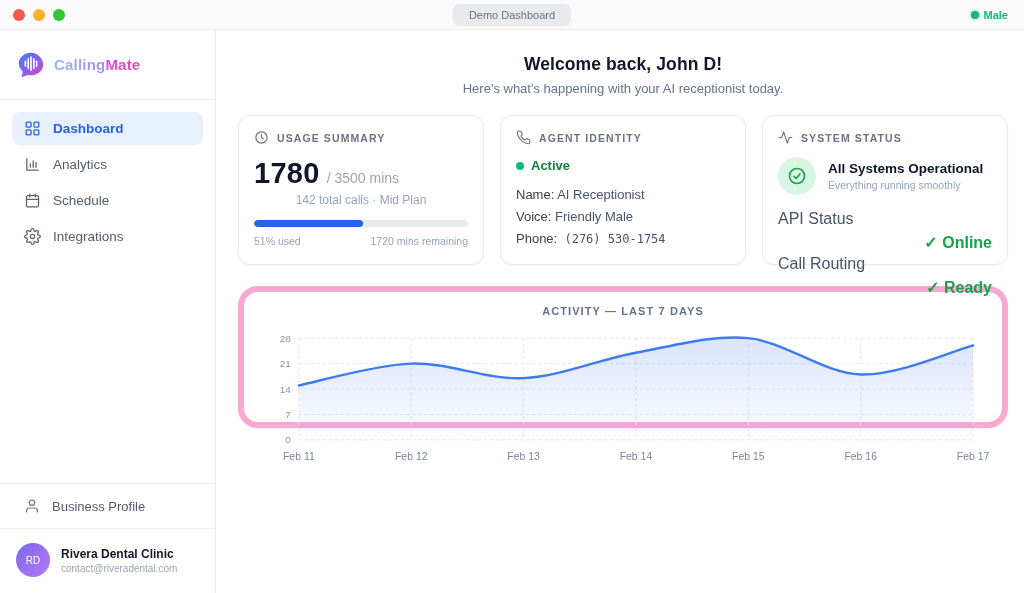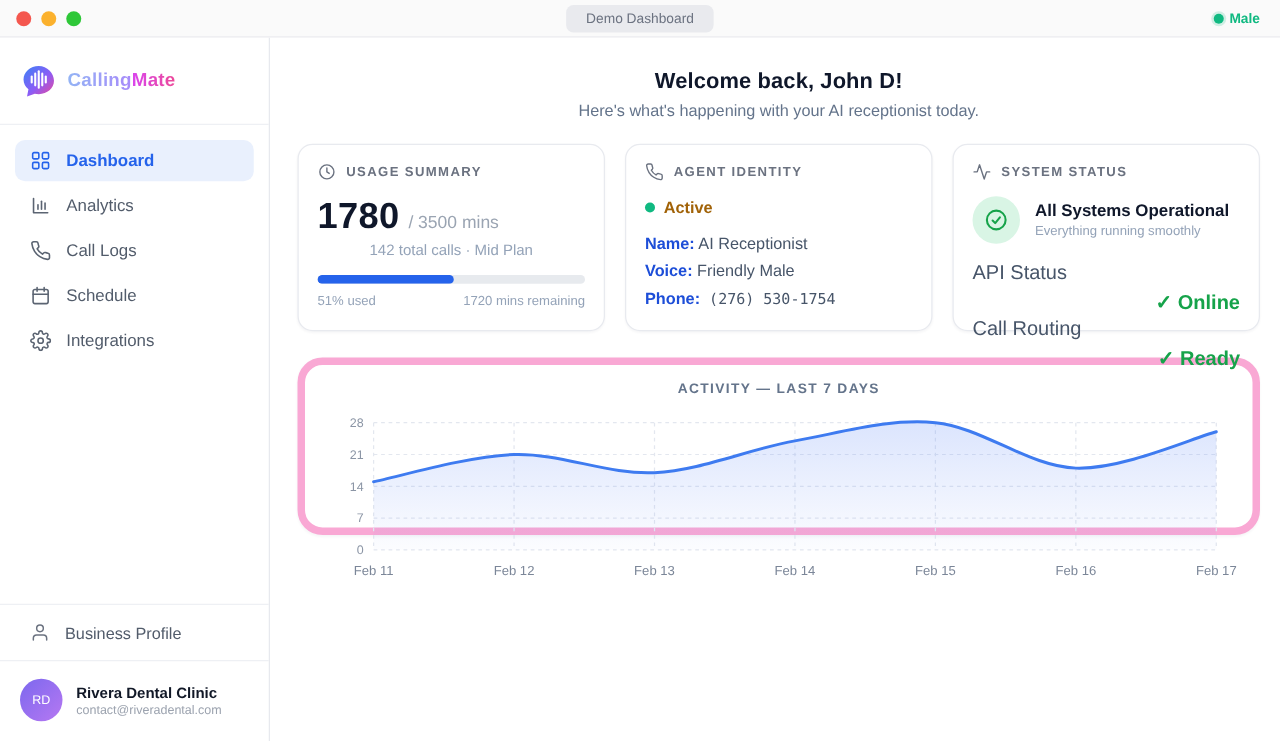--- a/index.html
+++ b/index.html
@@ -66,25 +66,25 @@
 
   .usage-line { margin-top:12px; display:flex; align-items:baseline; gap:7px; }
   .usage-used { font-size:29px; font-weight:800; color:#0f172a; letter-spacing:.3px; }
   .usage-quota { font-size:14px; color:#9aa4b2; font-weight:500; }
   .usage-meta { text-align:center; font-size:12px; color:#94a3b8; margin-top:3px; }
   .progress-track { margin-top:13px; height:7px; border-radius:4px; background:#e7eaee; overflow:hidden; }
   .progress-fill { height:100%; border-radius:4px; background:#2563eb; }
   .usage-foot { display:flex; justify-content:space-between; margin-top:8px; font-size:10.5px; color:#94a3b8; }
 
   .agent-status { display:flex; align-items:center; gap:7px; margin-top:13px;
-    font-size:13px; font-weight:700; color:#a16207; }
+    font-size:13px; font-weight:700; color:#15803d; }
   .status-dot { width:8px; height:8px; border-radius:50%; background:#10b981; }
   .agent-rows { margin-top:11px; }
   .agent-row { font-size:13px; color:#475569; line-height:22px; }
-  .agent-label { font-weight:700; color:#1d4ed8; }
+  .agent-label { font-weight:400; color:#404040; }
   .agent-value.mono { font-family:"DejaVu Sans Mono", monospace; font-size:12px; }
 
   .sys-hero { display:flex; align-items:center; gap:12px; margin-top:12px; }
   .sys-badge { width:38px; height:38px; border-radius:50%; background:#d9f5e5; color:#16a34a;
     display:flex; align-items:center; justify-content:center; flex:0 0 auto; }
   .sys-badge svg { width:20px; height:20px; }
   .sys-headline { font-size:13.5px; font-weight:800; color:#0f172a; }
   .sys-subtext { font-size:10.5px; color:#94a3b8; margin-top:3px; }
   .sys-rows { margin-top:13px; }
   .sys-row { display:flex; justify-content:space-between; font-size:16px; line-height:21px;gap:37px; }
@@ -157,28 +157,20 @@
         <div class="nav-item">
           <span class="nav-icon">
             <svg viewBox="0 0 24 24">
               <path d="M4 4v16h16"></path>
               <path d="M9 16v-5"></path>
               <path d="M13 16V7"></path>
               <path d="M17 16v-7"></path>
             </svg>
           </span>
           <span class="nav-label">Analytics</span>
-        </div>
-        <div class="nav-item">
-          <span class="nav-icon">
-            <svg viewBox="0 0 24 24">
-              <path d="M22 16.92v3a2 2 0 0 1-2.18 2 19.79 19.79 0 0 1-8.63-3.07 19.5 19.5 0 0 1-6-6 19.79 19.79 0 0 1-3.07-8.67A2 2 0 0 1 4.11 2h3a2 2 0 0 1 2 1.72 12.84 12.84 0 0 0 .7 2.81 2 2 0 0 1-.45 2.11L8.09 9.91a16 16 0 0 0 6 6l1.27-1.27a2 2 0 0 1 2.11-.45 12.84 12.84 0 0 0 2.81.7A2 2 0 0 1 22 16.92z"></path>
-            </svg>
-          </span>
-          <span class="nav-label">Call Logs</span>
         </div>
         <div class="nav-item">
           <span class="nav-icon">
             <svg viewBox="0 0 24 24">
               <rect x="3.5" y="5" width="17" height="16" rx="2"></rect>
               <line x1="16" y1="3" x2="16" y2="7"></line>
               <line x1="8" y1="3" x2="8" y2="7"></line>
               <line x1="3.5" y1="10.5" x2="20.5" y2="10.5"></line>
             </svg>
           </span>

